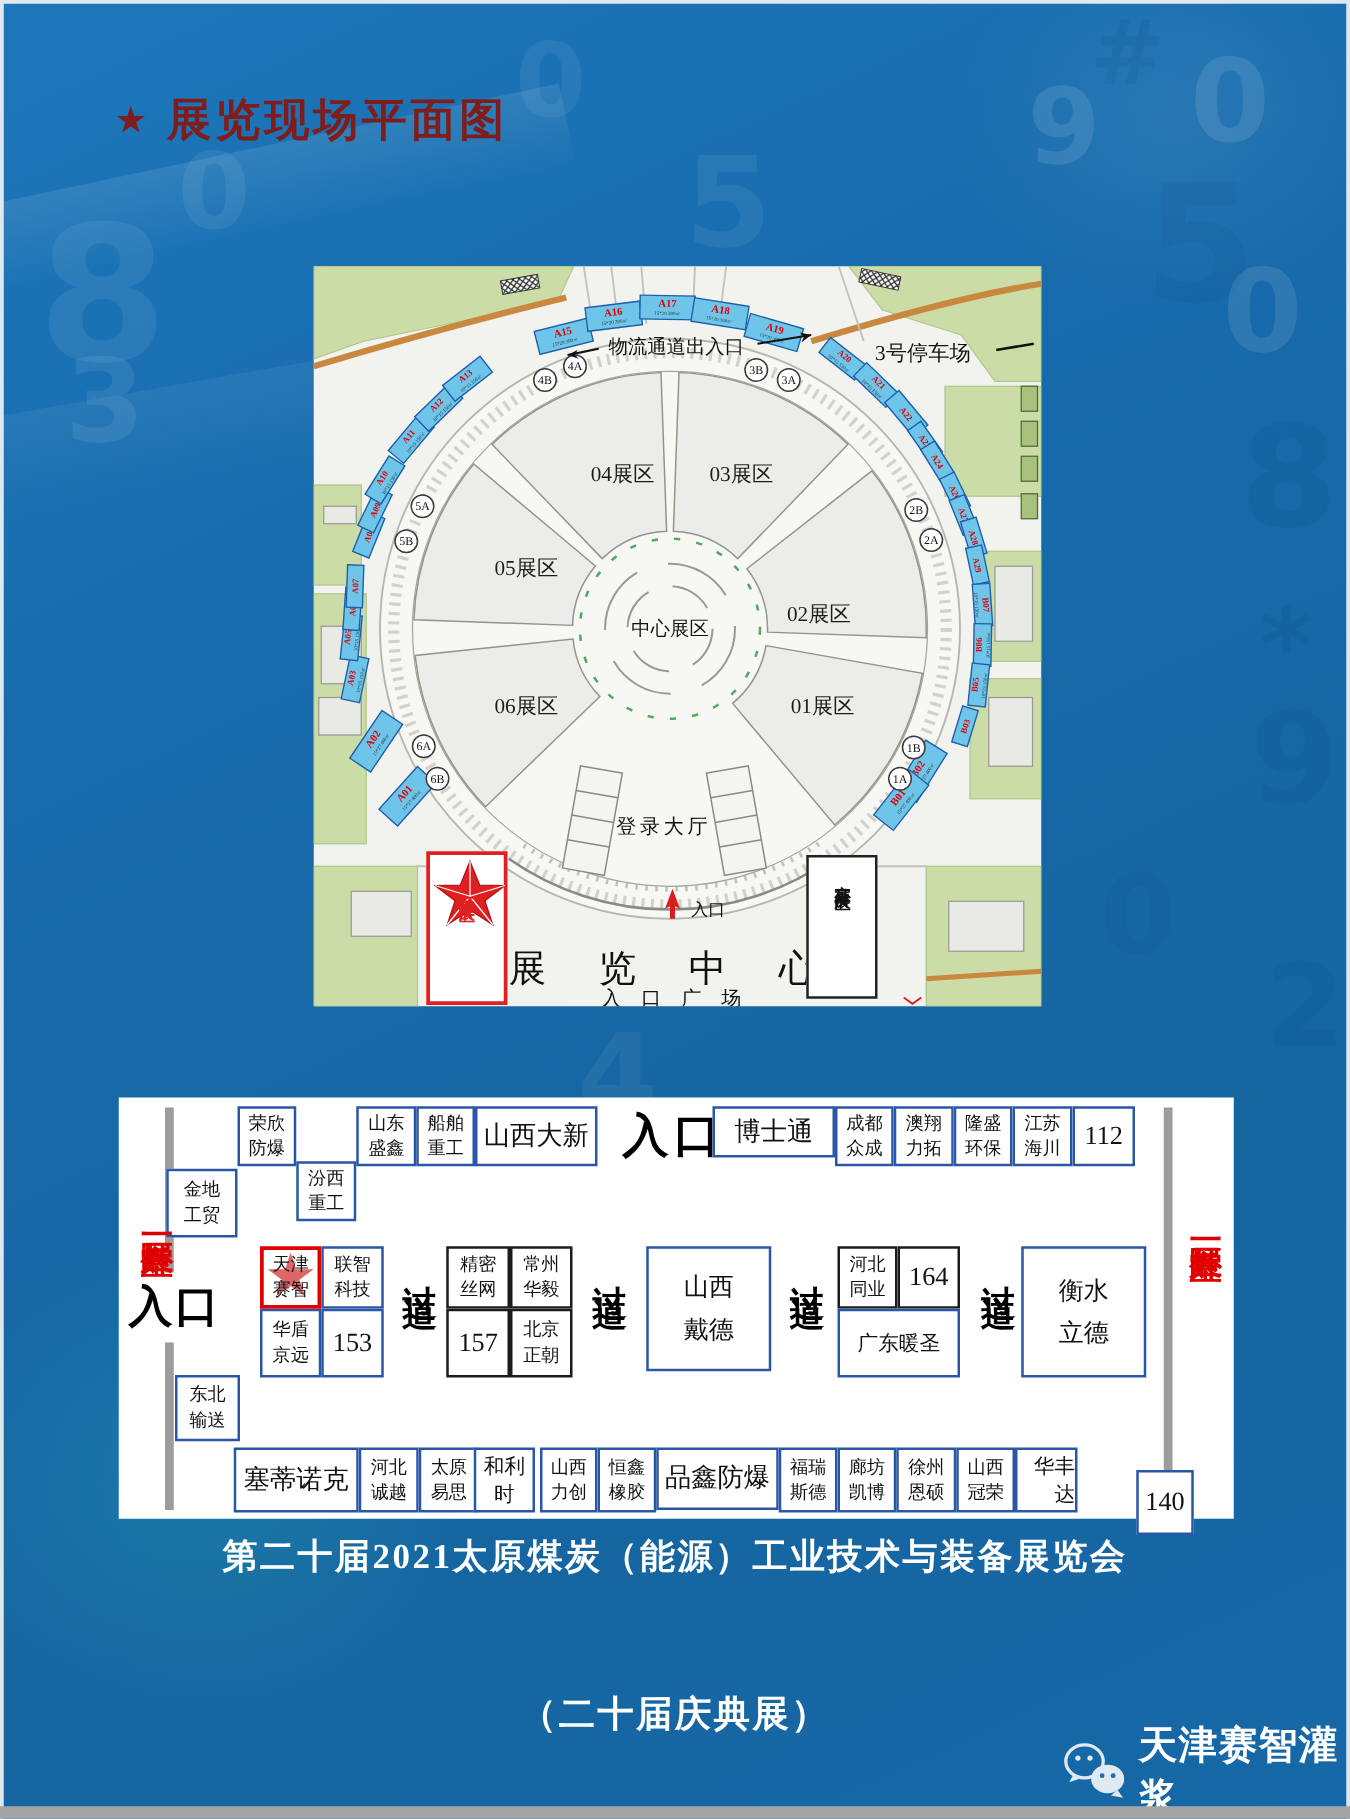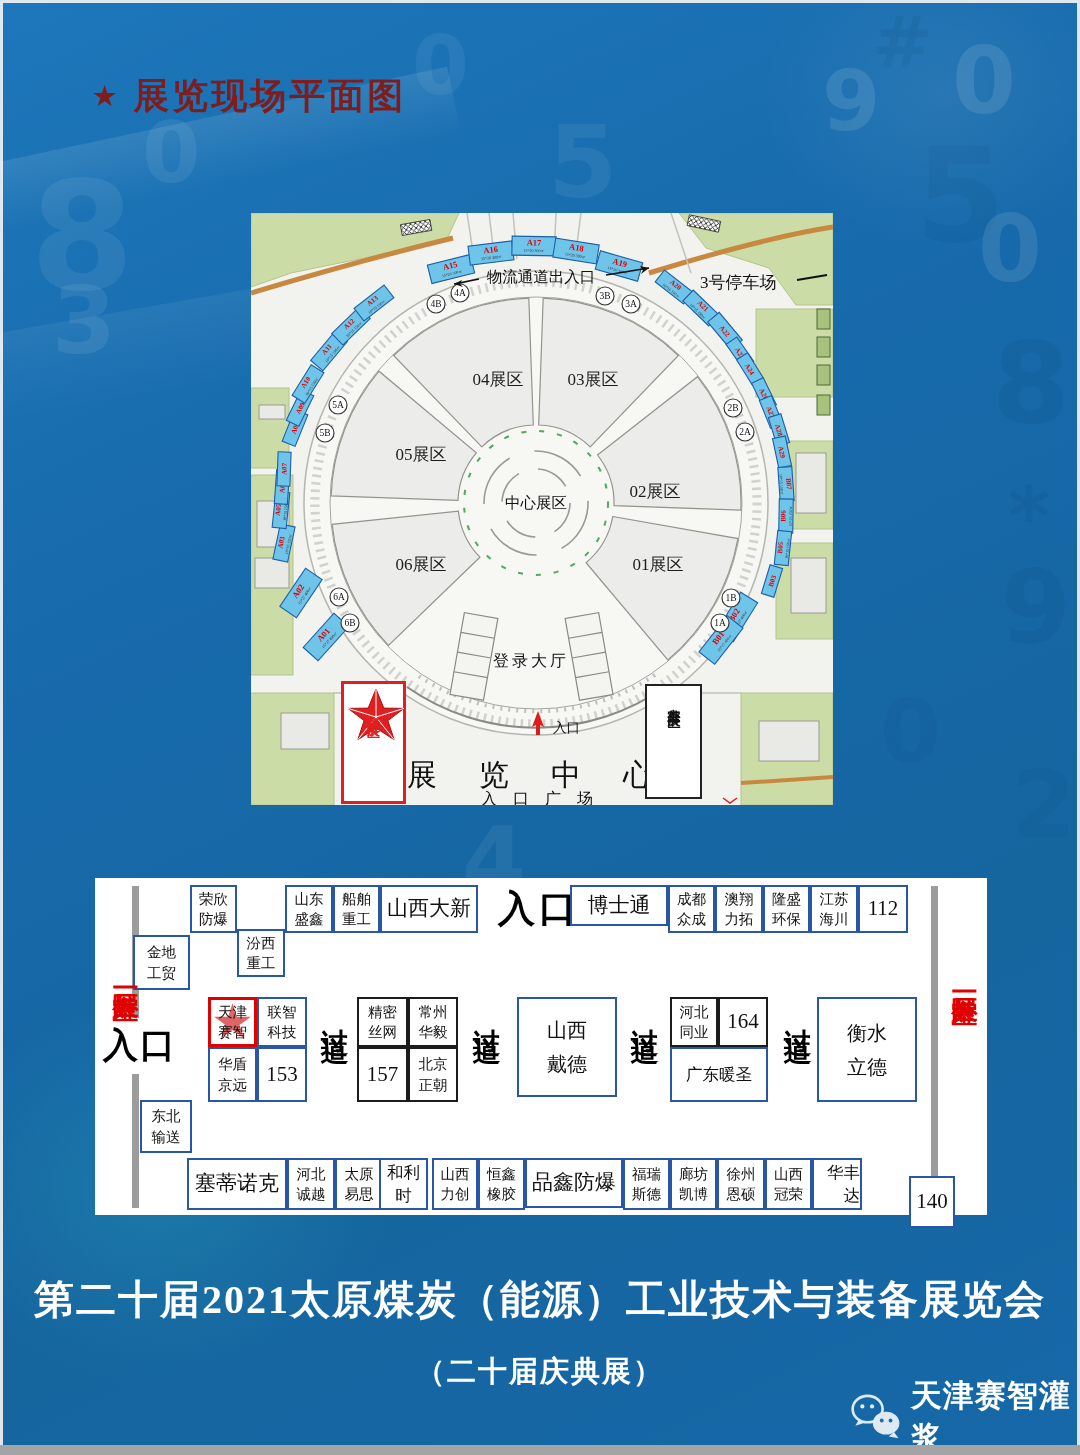--- a/index.html
+++ b/index.html
@@ -49,21 +49,21 @@
          font-size:28px;color:#000;top:128px;letter-spacing:8px;}
   .tbl-entrance{position:absolute;font-weight:bold;color:#000;}
   #entrance-top{left:403px;top:6px;font-size:37px;letter-spacing:4px;}
   #entrance-left{left:8px;top:144px;font-size:35px;letter-spacing:2px;z-index:1;}
   #vred-left{position:absolute;left:13px;top:96px;height:142px;color:#e00000;font-size:26px;z-index:2;
              writing-mode:vertical-rl;text-orientation:upright;font-weight:bold;}
   #vred-right{position:absolute;left:852px;top:100px;height:136px;color:#e00000;font-size:26px;
              writing-mode:vertical-rl;text-orientation:upright;font-weight:bold;}
 
   .footer-line{position:absolute;left:0;right:0;text-align:center;color:#fff;font-weight:bold;z-index:5;}
-  #footer1{top:1272px;font-size:40px;letter-spacing:2px;}
+  #footer1{top:1226px;font-size:28px;letter-spacing:2px;}
   #footer2{top:1352px;font-size:29px;letter-spacing:2px;}
 
   #wechat{position:absolute;left:850px;top:1388px;height:58px;display:flex;align-items:center;z-index:5;}
   #wechat .name{color:#fff;font-size:31px;font-weight:bold;font-family:"Liberation Sans",sans-serif;margin-left:8px;letter-spacing:1px;}
 </style>
 </head>
 <body>
 
 <div class="frame"></div>
 <div class="bottom-strip"></div>

